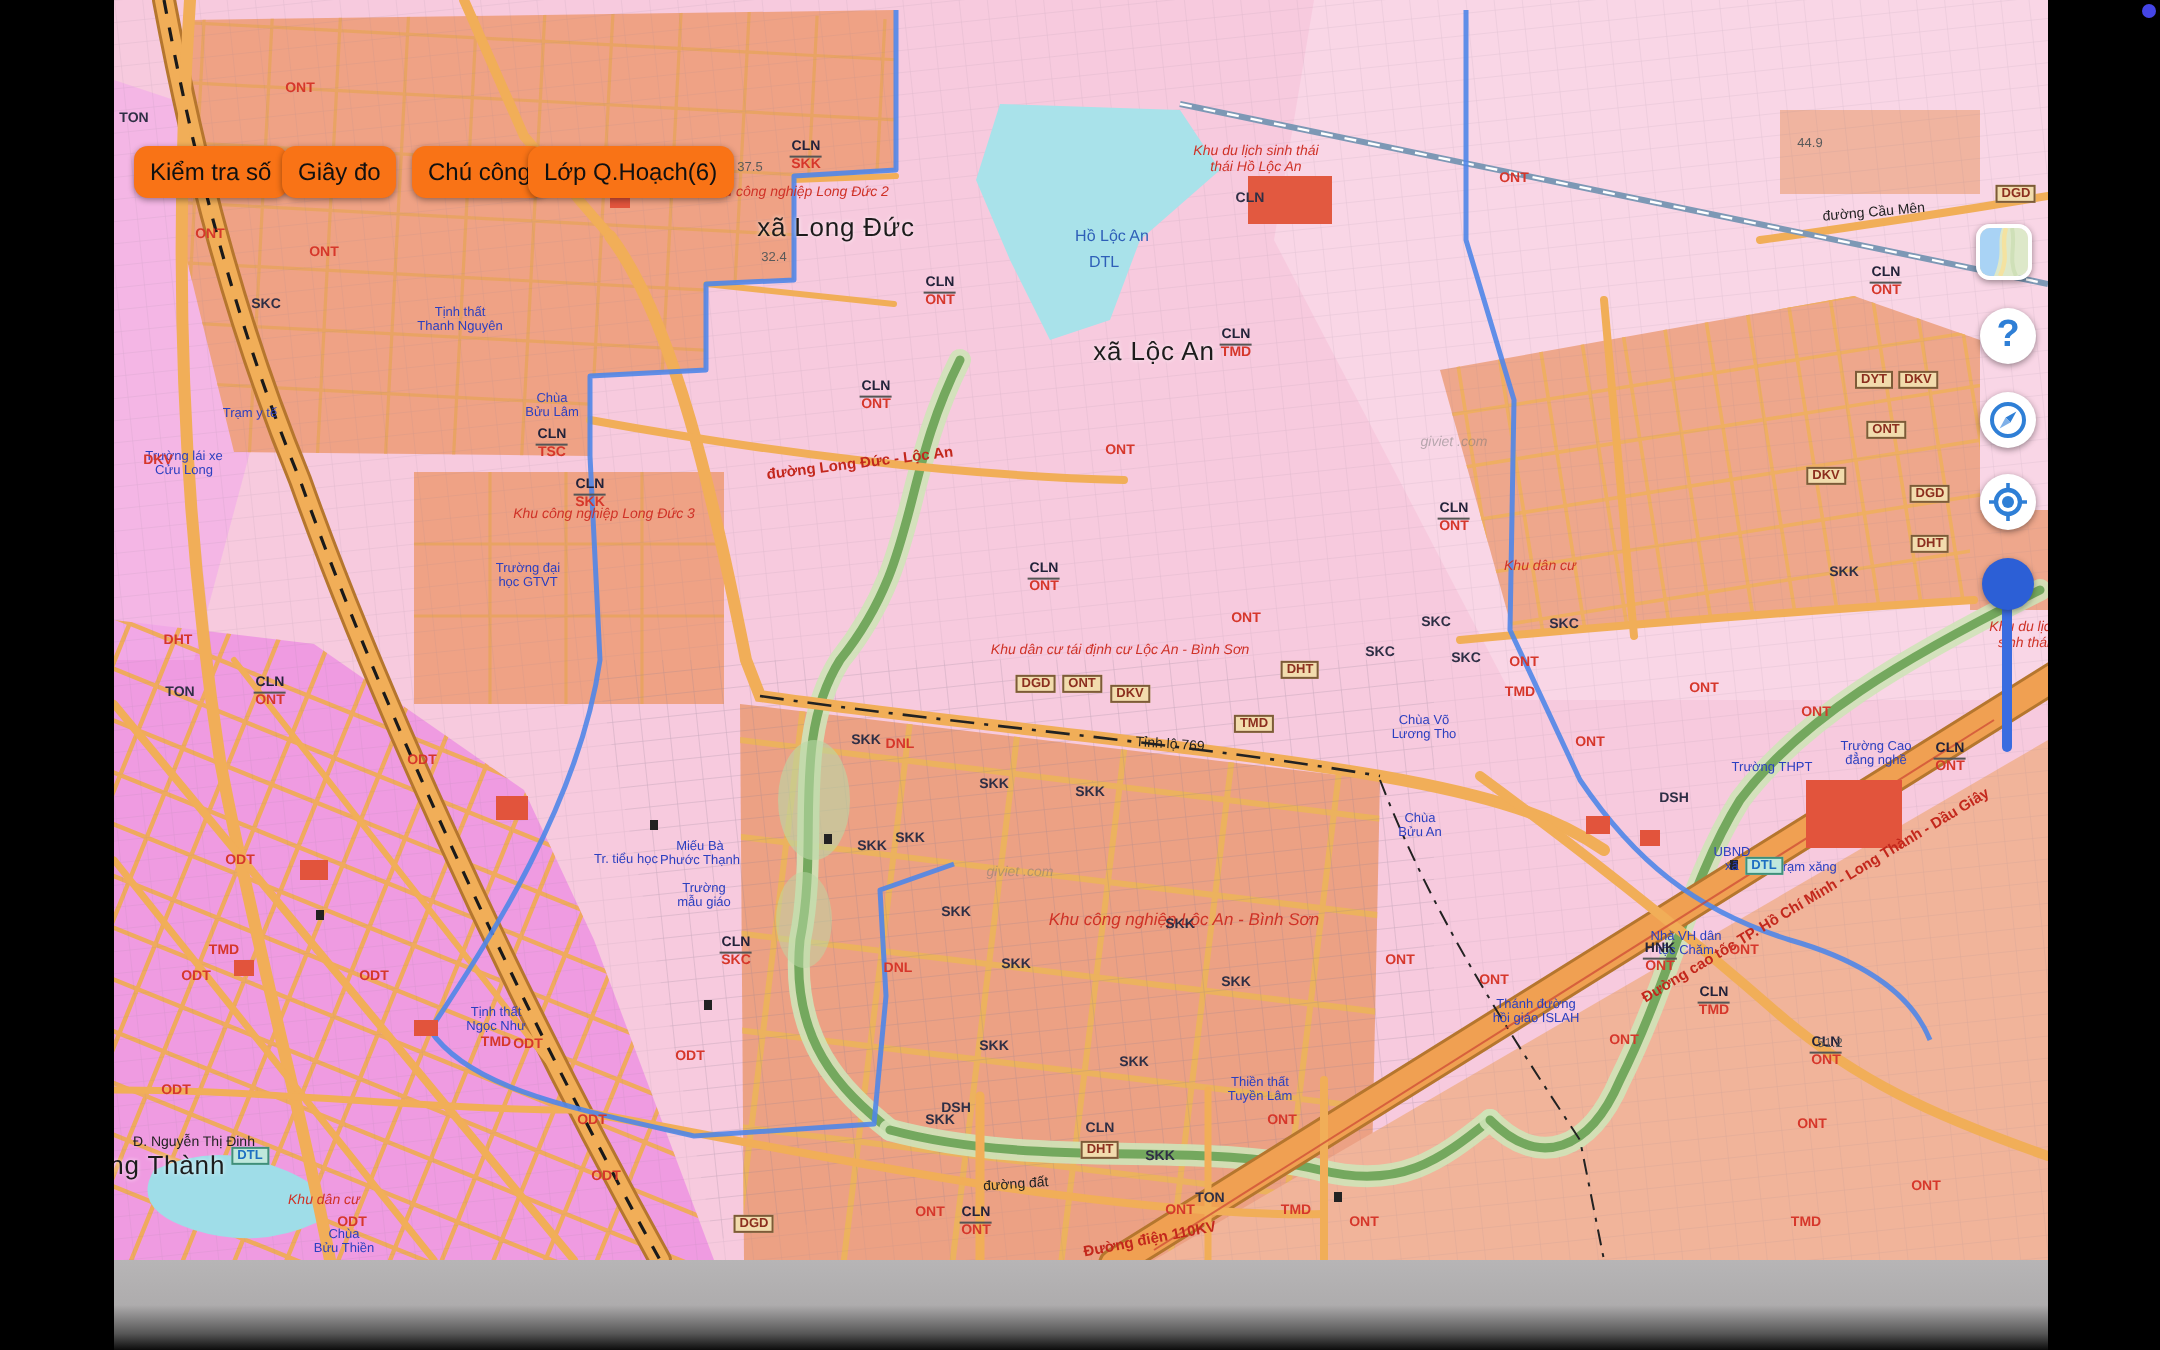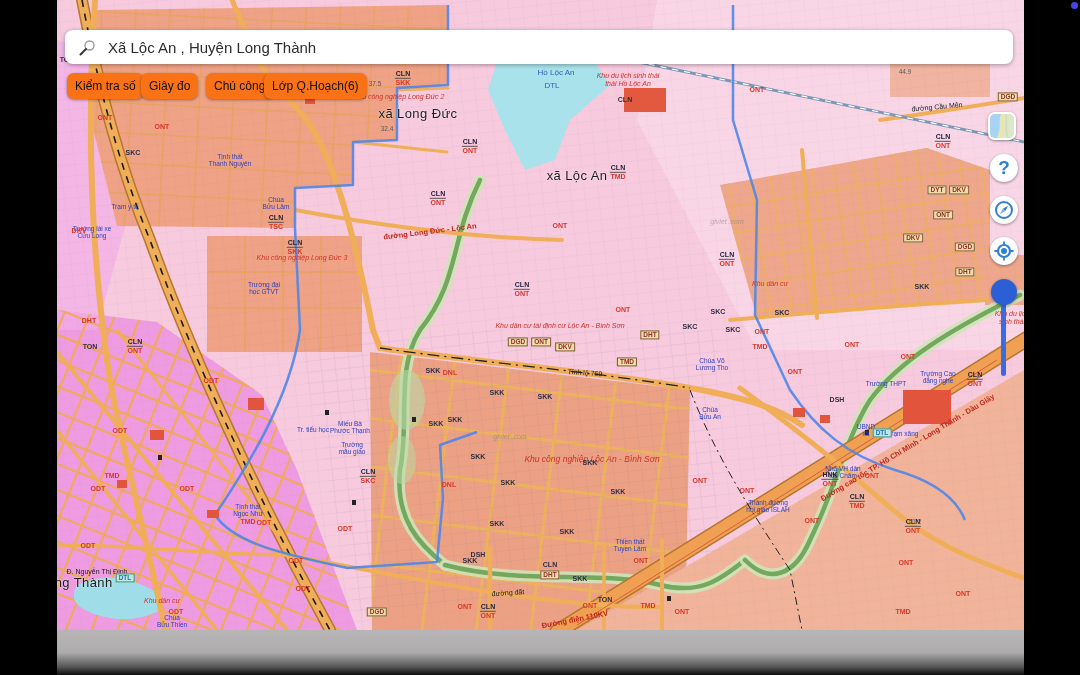--- a/index.html
+++ b/index.html
@@ -19,21 +19,21 @@
   .code{font-size:7px;font-weight:bold;color:#2f2f45;}
   .code-r{font-size:7px;font-weight:bold;color:#d6372b;}
   .stack{font-size:7px;font-weight:bold;}
   .stack span:first-child{color:#23233a;border-bottom:.5px solid #555;padding:0 1px;}
   .stack span:last-child{color:#d6372b;}
   .badge{font-size:6.5px;font-weight:bold;color:#8c2f1f;background:#f2dcad;border:1px solid #7d5b38;padding:0 2px;}
   .badge-t{font-size:6.5px;font-weight:bold;color:#1d6fc2;background:#bfe8dc;border:1px solid #3f8f7a;padding:0 2px;}
   .num{font-size:6.5px;color:#5a5a5a;}
   .road{font-size:7px;color:#222;}
   .road-r{font-size:7.5px;font-weight:bold;color:#c3271c;}
-  .water{font-size:8px;color:#2e5fb8;}
+  .water{font-size:8px;color:#2e5fb8;margin-top:46px;}
   .wm{font-size:7px;color:#777;opacity:.5;font-style:italic;}
   
   #bar-bottom{position:absolute;left:57px;top:630px;width:967px;height:45px;
     background:linear-gradient(180deg,#b7b5b6 0%,#aeacad 50%,#565656 82%,#0c0c0c 100%);}
   #corner-dot{position:absolute;left:1071px;top:2px;width:7px;height:7px;border-radius:50%;background:#4545e6;}
   
   #searchbar{position:absolute;left:65px;top:30px;width:948px;height:34px;background:#fff;
     border-radius:8px;box-shadow:0 1px 4px rgba(0,0,0,.35);display:flex;align-items:center;
     padding-left:14px;box-sizing:border-box;gap:12px;}
   #searchbar .q{font-size:15px;color:#2d2d2d;}
@@ -439,27 +439,20 @@
         <div class="lbl num" style="left: 858px; top: 522px;">51.2</div>
         <div class="lbl num" style="left: 848px; top: 72px;">44.9</div>
         <div class="lbl wm" style="left: 453px; top: 437px;">giviet .com</div>
         <div class="lbl wm" style="left: 670px; top: 222px;">giviet .com</div>
       </div>
   </div>
 
   <div id="bar-bottom"></div>
   <div id="corner-dot"></div>
 
-  <div id="searchbar">
-    <svg width="17" height="17" viewBox="0 0 17 17">
-      <circle cx="10.5" cy="6.5" r="4.5" fill="none" stroke="#9a9a9a" stroke-width="1.4"></circle>
-      <line x1="7" y1="10" x2="1.5" y2="15.5" stroke="#333" stroke-width="2" stroke-linecap="round"></line>
-    </svg>
-    <span class="q">Xã Lộc An , Huyện Long Thành</span>
-  </div>
 
   <div class="btn" style="left:67px">Kiểm tra số</div>
   <div class="btn" style="left:141px">Giây đo</div>
   <div class="btn" style="left:206px">Chú công</div>
   <div class="btn" style="left:264px">Lớp Q.Hoạch(6)</div>
 
   <div id="thumb">
     <svg width="24" height="24" viewBox="0 0 24 24">
       <rect width="24" height="24" fill="#dde8c9"></rect>
       <path d="M0,0 H11 C8,8 12,12 7,24 H0 Z" fill="#a9d3f5"></path>

